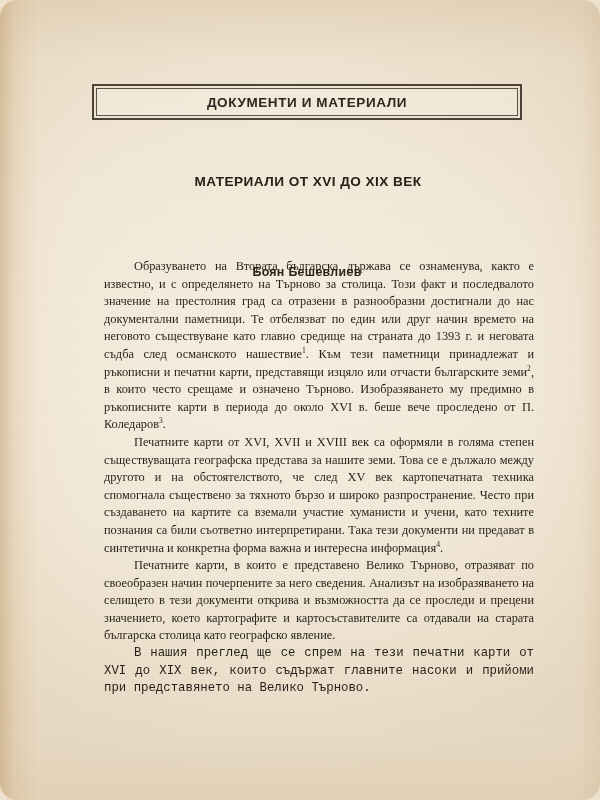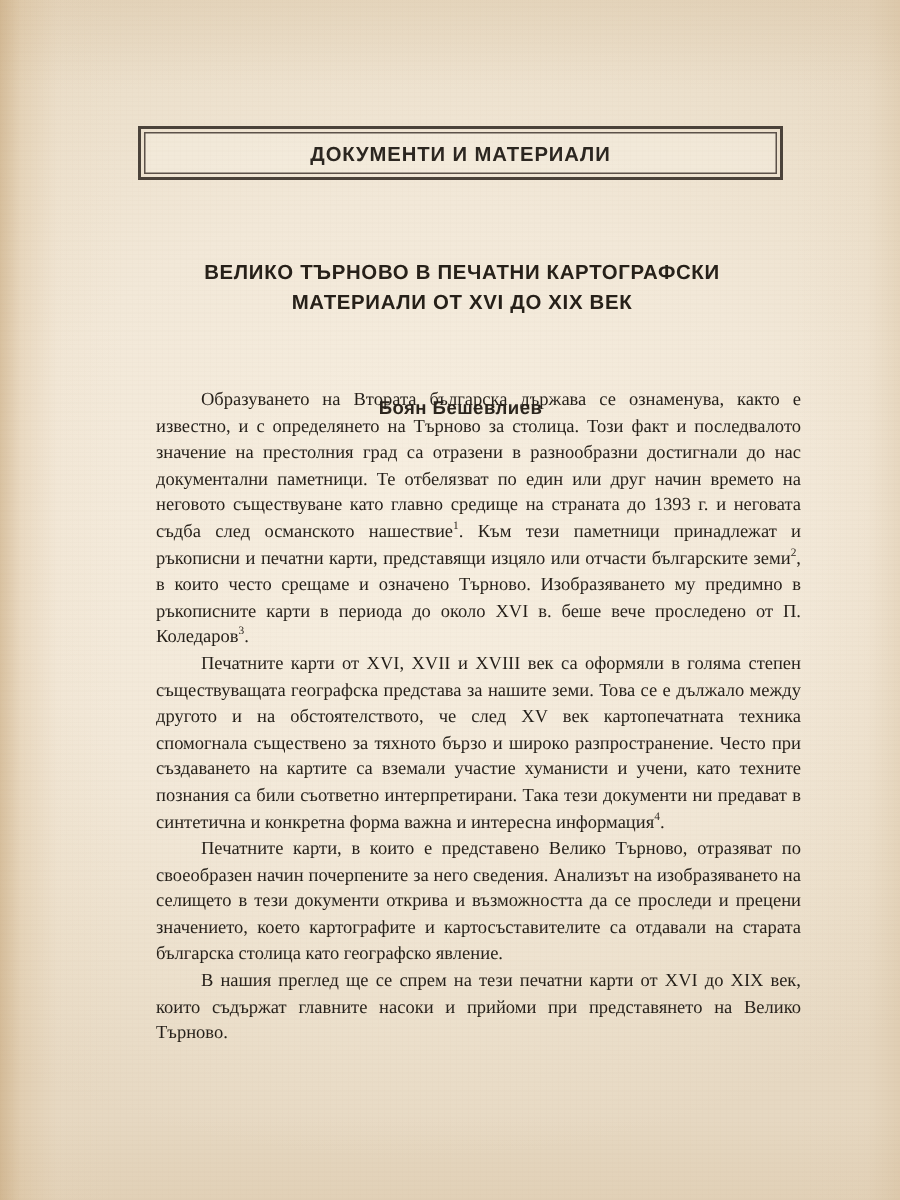--- a/index.html
+++ b/index.html
@@ -31,20 +31,21 @@
         rgba(228,206,176,0.10) 22px,
         rgba(255,255,255,0.00) 70px),
       linear-gradient(180deg,
         rgba(206,178,138,0.22) 0px,
         rgba(255,255,255,0.00) 60px),
       linear-gradient(0deg,
         rgba(206,178,138,0.20) 0px,
         rgba(255,255,255,0.00) 55px),
       radial-gradient(ellipse 520px 420px at 46% 44%,
         #f7efe1 0%, #f2e8d8 52%, #ece0cc 78%, #e6d8c2 100%);
+    border-radius: 17px;
   }
   
   .page::after {
     content: "";
     position: absolute;
     inset: 0;
     pointer-events: none;
     opacity: 0.30;
     background-image:
       repeating-linear-gradient(0deg,
@@ -140,41 +141,40 @@
     color: #241f19;
     text-align: justify;
     text-justify: inter-word;
     hyphens: manual;
   }
   .body-text p {
     margin: 0 0 0 0;
     text-indent: 30px;
     text-align: justify;
   }
-  .body-text p:last-child { text-align: justify; }
+  .body-text p:last-child { text-align: justify; font-family: Liberation Mono, monospace; }
   .body-text sup {
     font-size: 7.6px;
     vertical-align: super;
     line-height: 0;
   }
 </style>
 </head>
 <body>
 
 <div class="page">
   <div class="content">
 
     <div class="banner">
       <div class="banner-inner">
         <span class="banner-text">ДОКУМЕНТИ И МАТЕРИАЛИ</span>
       </div>
     </div>
 
     <h1 class="title">
-      <span class="title-line">ВЕЛИКО ТЪРНОВО В ПЕЧАТНИ КАРТОГРАФСКИ</span>
       <span class="title-line">МАТЕРИАЛИ ОТ XVI ДО XIX ВЕК</span>
     </h1>
 
     <div class="author">Боян  Бешевлиев</div>
 
     <div class="body-text">
 
       <p><span>Образуването на Втората българска държава се ознаменува, както е известно, и с определянето на Търново за столица. Този факт и последвалото значение на престолния град са отразени в разнообразни достигнали до нас документални паметници. Те отбелязват по един или друг начин времето на неговото съществуване като главно средище на страната до 1393 г. и неговата съдба след османското нашествие</span><sup>1</sup><span>. Към тези паметници принадлежат и ръкописни и печатни карти, представящи изцяло или отчасти българските земи</span><sup>2</sup><span>, в които често срещаме и означено Търново. Изобразяването му предимно в ръкописните карти в периода до около XVI в. беше вече проследено от П. Коледаров</span><sup>3</sup><span>.</span></p>
 
       <p><span>Печатните карти от XVI, XVII и XVIII век са оформяли в голяма степен съществуващата географска представа за нашите земи. Това се е дължало между другото и на обстоятелството, че след XV век картопечатната техника спомогнала съществено за тяхното бързо и широко разпространение. Често при създаването на картите са вземали участие хуманисти и учени, като техните познания са били съответно интерпретирани. Така тези документи ни предават в синтетична и конкретна форма важна и интересна информация</span><sup>4</sup><span>.</span></p>

